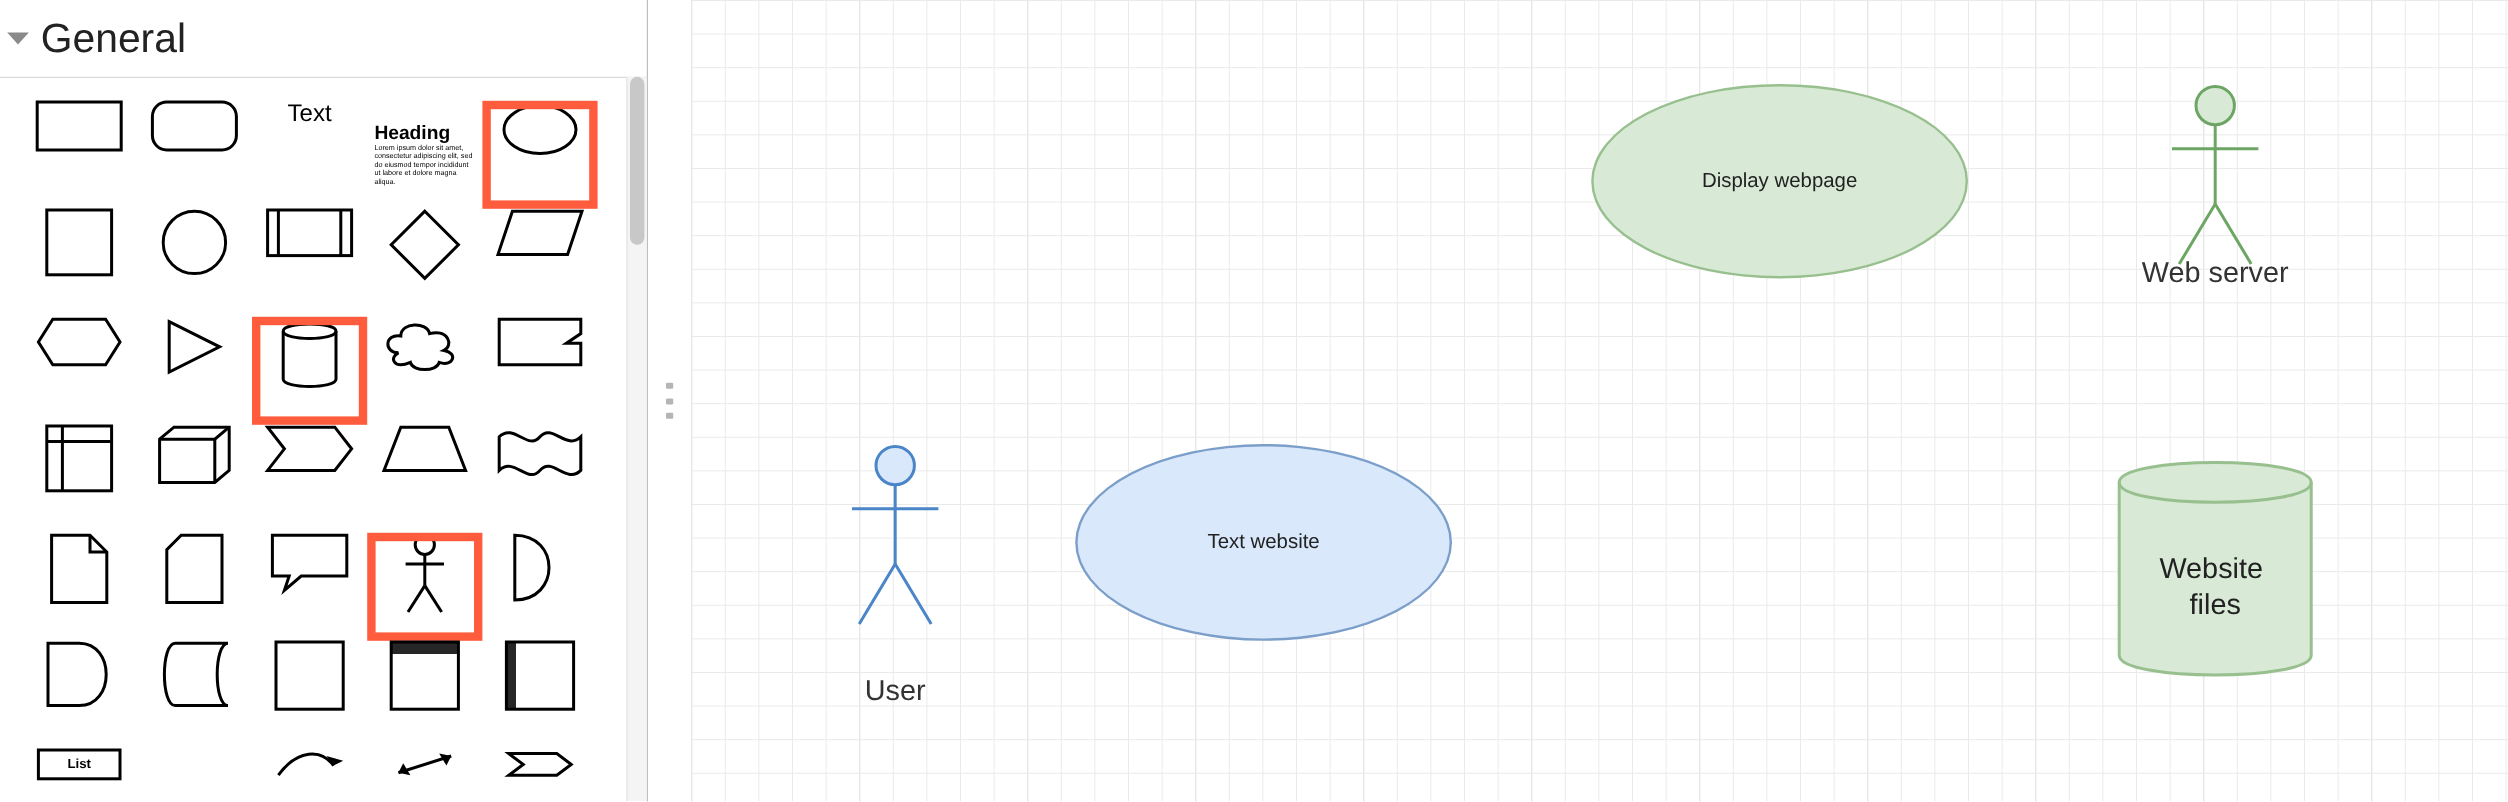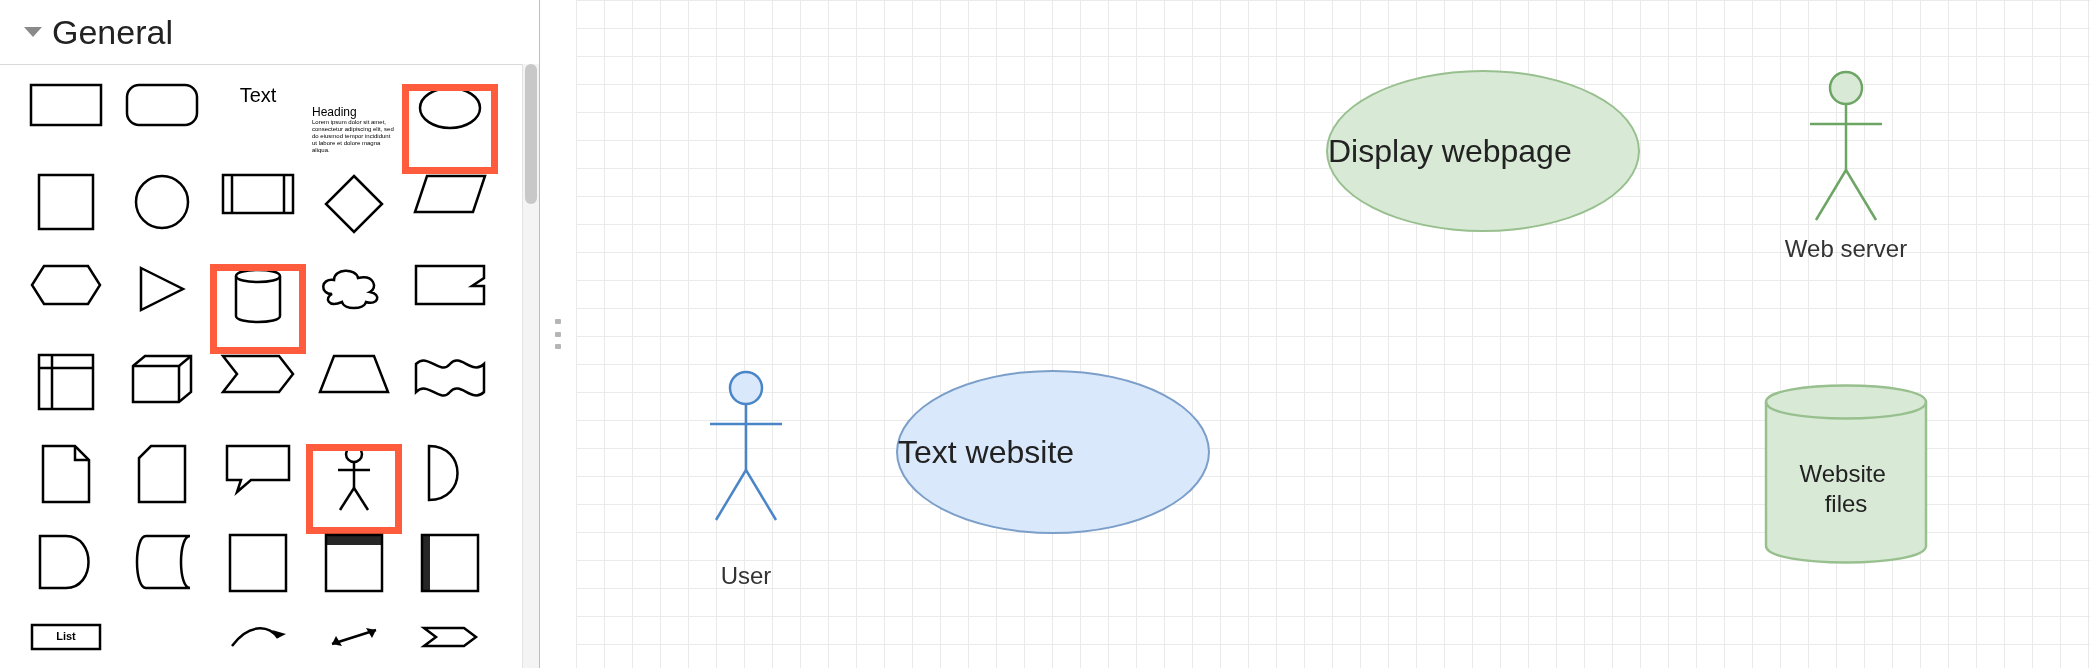--- a/index.html
+++ b/index.html
@@ -23,21 +23,21 @@
     border-right: 1px solid #bdbdbd;
     background: #ffffff;
     box-sizing: border-box;
     position: relative;
     overflow: hidden;
   }
   .sidebar-header {
     display: flex;
     align-items: center;
     height: 64px;
-    padding-left: 24px;
+    padding-left: 6px;
     border-bottom: 1px solid #d9d9d9;
   }
   .sidebar-header .tri {
     width: 0; height: 0;
     border-left: 9px solid transparent;
     border-right: 9px solid transparent;
     border-top: 10px solid #8a8a8a;
     margin-right: 10px;
   }
   .sidebar-header .title {
@@ -66,21 +66,21 @@
   .hl {
     position: absolute;
     border: 7px solid #ff5b3d;
     box-sizing: border-box;
     pointer-events: none;
   }
   .hl.ellipse { top: 0; left: 0; width: 100%; height: 100%; }
   .shape-stroke { stroke: #000; stroke-width: 2.5; fill: none; }
   .shape-fill { fill: #fff; }
   .tiny-text { font-size: 11px; fill:#000; }
-  .heading-lbl { font-size: 12px; font-weight:400; }
+  .heading-lbl { font-size: 16px; font-weight:700; }
   .lorem { font-size: 6px; line-height:7px; color:#000; }
   .scroll-wrap { position:absolute; top:64px; left:0; right:16px; bottom:0; overflow:hidden;}
   .vscroll {
     position:absolute; right:0; top:64px; width:16px; bottom:0;
     background:#f4f4f4; border-left:1px solid #e3e3e3;
   }
   .vscroll-thumb {
     position:absolute; left:2px; right:2px; top:0; height:140px;
     background:#c8c8c8; border-radius:6px;
   }
@@ -110,22 +110,22 @@
     background-size: 28px 28px, 28px 28px, 140px 140px, 140px 140px;
     background-color:#ffffff;
   }
   .node { position:absolute; }
   .node-label {
     position:absolute; text-align:center; font-size:24px; color:#333;
     width:100%;
   }
   .ellipse-node {
     border-radius:50%;
-    display:flex; align-items:center; 
-    font-size:32px; color:#222;
+    display:flex; align-items:center; justify-content:center;
+    font-size:17px; color:#222;
   }
   .stick { stroke-width:2.5; fill:none; }
 </style>
 </head>
 <body>
 
 <div class="root">
 
   <div class="sidebar">
     <div class="sidebar-header">
@@ -383,21 +383,21 @@
     </div>
 
     <div class="node" style="left:1190px; top:70px; width:160px;">
       <svg width="160" height="170" style="display:block;margin:0 auto;">
         <circle cx="80" cy="18" r="16" class="stick" style="stroke:#6da664;fill:#d8ead6;"></circle>
         <line x1="80" y1="34" x2="80" y2="100" class="stick" style="stroke:#6da664;"></line>
         <line x1="44" y1="54" x2="116" y2="54" class="stick" style="stroke:#6da664;"></line>
         <line x1="80" y1="100" x2="50" y2="150" class="stick" style="stroke:#6da664;"></line>
         <line x1="80" y1="100" x2="110" y2="150" class="stick" style="stroke:#6da664;"></line>
       </svg>
-      <div class="node-label" style="top:165px;">Web server</div>
+      <div class="node-label" style="top:144px;">Web server</div>
     </div>
 
     <div class="node" style="left:1180px; top:370px; width:180px;">
       <svg width="180" height="210">
         <path d="M10,32 C10,10 170,10 170,32 L170,176 C170,198 10,198 10,176 Z" style="fill:#d8ead6;stroke:#98bf8e;stroke-width:2.5;"></path>
         <path d="M10,32 C10,54 170,54 170,32" style="fill:none;stroke:#98bf8e;stroke-width:2.5;"></path>
         <text x="90" y="112" text-anchor="middle" font-size="24" fill="#222">
           <tspan x="90" dy="0">Website</tspan>
           <tspan x="90" dy="30">files</tspan>
         </text>

